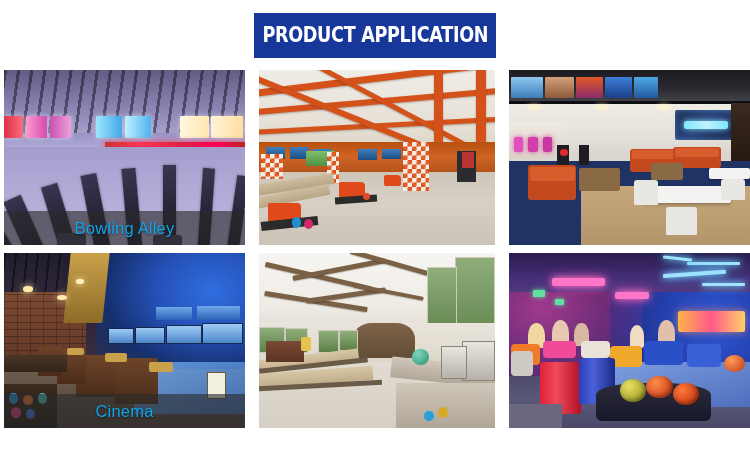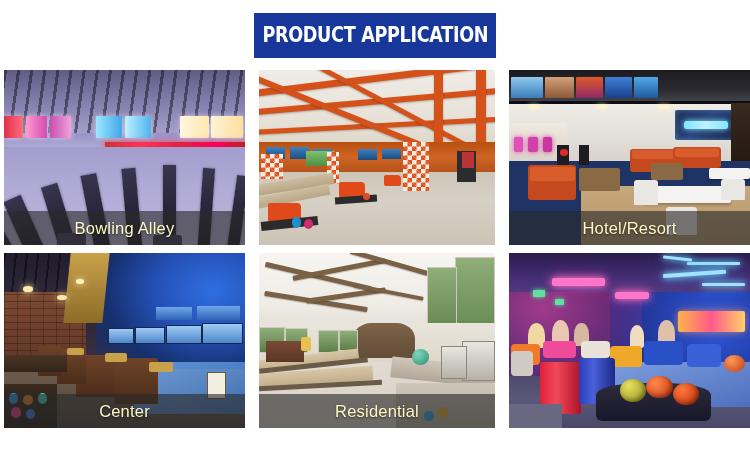--- a/index.html
+++ b/index.html
@@ -72,21 +72,21 @@
     right: 0;
     bottom: 0;
     height: 34px;
     background: rgba(42,42,42,0.62);
     display: flex;
     align-items: center;
     justify-content: center;
     z-index: 40;
   }
   .card-label span {
-    color: #fef9c3;
+    color: #0ea5e9;
     font-size: 16.5px;
     font-family: "Liberation Sans", sans-serif;
     letter-spacing: 0.2px;
     text-shadow: 0 1px 2px rgba(0,0,0,0.55);
     line-height: 1;
   }
 
   
   
   
@@ -411,23 +411,20 @@
       <div class="p3-table" style="left:59%; top:53%; width:13%; height:10%;"></div>
       <div style="position:absolute;left:20%;top:43%;width:5%;height:11%;background:#1c1c22;"></div>
       <div style="position:absolute;left:21%;top:45%;width:3.5%;height:4%;background:#e02a2a;border-radius:50%;"></div>
       <div style="position:absolute;left:29%;top:43%;width:4%;height:11%;background:#1c1c22;"></div>
       <div class="p3-whitetable" style="left:56%; top:66%; width:36%; height:10%;"></div>
       <div class="p3-whitetable" style="left:83%; top:56%; width:17%; height:6%;"></div>
       <div class="p3-chair" style="left:52%; top:63%; width:10%; height:14%;"></div>
       <div class="p3-chair" style="left:65%; top:78%; width:13%; height:16%;"></div>
       <div class="p3-chair" style="left:88%; top:62%; width:10%; height:12%;"></div>
     </div>
-    <div class="card-label">
-      <span>Hotel/Resort</span>
-    </div>
   </div>
 
   <div class="card">
     <div class="photo p4">
       <div class="p4-ceil"></div>
       <div class="p4-blueglow"></div>
       <div class="p4-brickwall"></div>
       <div class="p4-floor"></div>
       <div class="p4-lanefloor"></div>
       <div style="position:absolute;left:26%;top:0%;width:16%;height:40%;background:linear-gradient(to bottom,#c9a14a,#8d6c28);transform:skewX(-6deg);"></div>
@@ -450,21 +447,21 @@
       <div style="position:absolute;left:0%;top:58%;width:26%;height:10%;background:linear-gradient(to bottom,#4a3525,#33241a);"></div>
       <div style="position:absolute;left:0%;top:75%;width:22%;height:25%;background:linear-gradient(to bottom,#3a2b20,#241a12);"></div>
       <div style="position:absolute;left:2%; top:80%;width:4%;height:6%;background:#2f8fd8;border-radius:50%;"></div>
       <div style="position:absolute;left:8%; top:81%;width:4%;height:6%;background:#e0752a;border-radius:50%;"></div>
       <div style="position:absolute;left:14%;top:80%;width:4%;height:6%;background:#4fc0b0;border-radius:50%;"></div>
       <div style="position:absolute;left:3%; top:88%;width:4%;height:6%;background:#d83a7a;border-radius:50%;"></div>
       <div style="position:absolute;left:9%; top:89%;width:4%;height:6%;background:#3f6fd8;border-radius:50%;"></div>
       <div style="position:absolute;right:8%;top:68%;width:7%;height:14%;background:#f3efe0;border:1px solid #6a5a3a;"></div>
     </div>
     <div class="card-label">
-      <span>Center</span>
+      <span>Cinema</span>
     </div>
   </div>
 
   <div class="card">
     <div class="photo p5">
       <div class="p5-ceil"></div>
       <div class="p5-beam" style="left:2%;  top:12%; width:46%; height:3%; transform:rotate(13deg);"></div>
       <div class="p5-beam" style="left:2%;  top:26%; width:44%; height:2.6%; transform:rotate(9deg);"></div>
       <div class="p5-beam" style="left:14%; top:8%;  width:40%; height:3%;   transform:rotate(-11deg);"></div>
       <div class="p5-beam" style="left:20%; top:23%; width:34%; height:2.6%; transform:rotate(-8deg);"></div>
@@ -486,23 +483,20 @@
       <div class="p5-counter" style="right:-2%; top:62%; width:46%; height:12%; transform:rotate(6deg);"></div>
       <div class="p5-counter" style="right:-2%; top:74%; width:44%; height:26%;"></div>
       <div class="p5-globe" style="right:28%; top:55%; width:7%; height:9%; background:radial-gradient(circle at 35% 30%,#7fd8c0,#2a8f6a);"></div>
       <div class="p5-globe" style="right:14%; top:57%; width:8%; height:10%; background:radial-gradient(circle at 35% 30%,#6fc8f0,#1f6fb8);"></div>
       <div style="position:absolute;right:0%;top:50%;width:13%;height:22%;background:linear-gradient(to bottom,#e8e6e0,#b6b2a8);border:1px solid #8a857a;"></div>
       <div style="position:absolute;right:12%;top:53%;width:10%;height:18%;background:linear-gradient(to bottom,#e8e6e0,#b6b2a8);border:1px solid #8a857a;"></div>
       <div style="position:absolute;right:20%;top:88%;width:4%;height:6%;background:#d8a82a;border-radius:50%;"></div>
       <div style="position:absolute;right:26%;top:90%;width:4%;height:6%;background:#2a9fd8;border-radius:50%;"></div>
       <div style="position:absolute;left:3%; top:50%;width:16%;height:12%;background:linear-gradient(to bottom,#7a4a35,#5a3525);"></div>
       <div style="position:absolute;left:18%;top:48%;width:4%;height:8%;background:#e8c050;border-radius:2px;"></div>
-    </div>
-    <div class="card-label">
-      <span>Residential</span>
     </div>
   </div>
 
   <div class="card">
     <div class="photo p6">
       <div class="p6-bluefield"></div>
       <div class="p6-pinkfield"></div>
       <div class="p6-ceil"></div>
       <div class="p6-neonstrip" style="right:4%;  top:5%;  width:22%; height:2%;"></div>
       <div class="p6-neonstrip" style="right:10%; top:11%; width:26%; height:2%; transform:rotate(-4deg);"></div>

